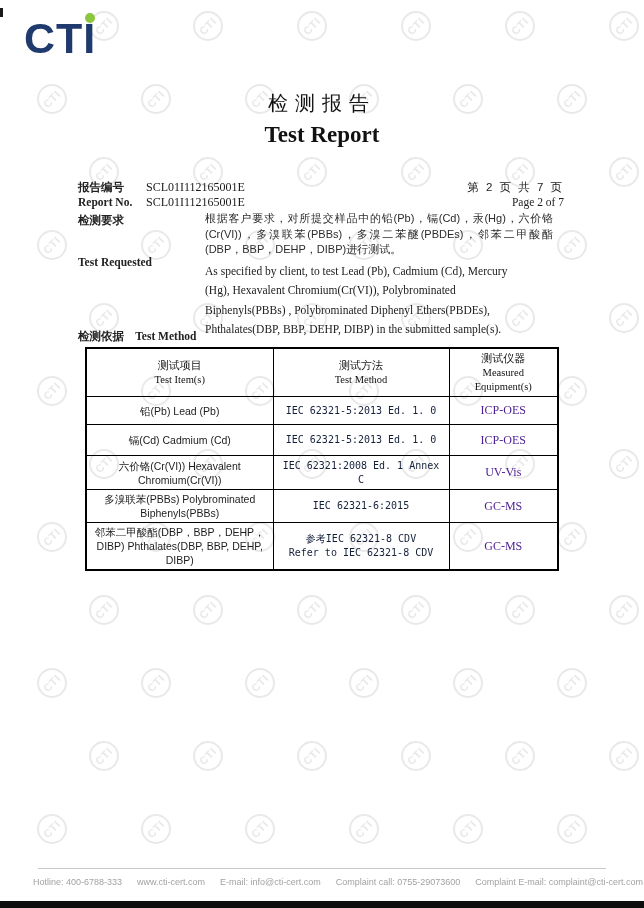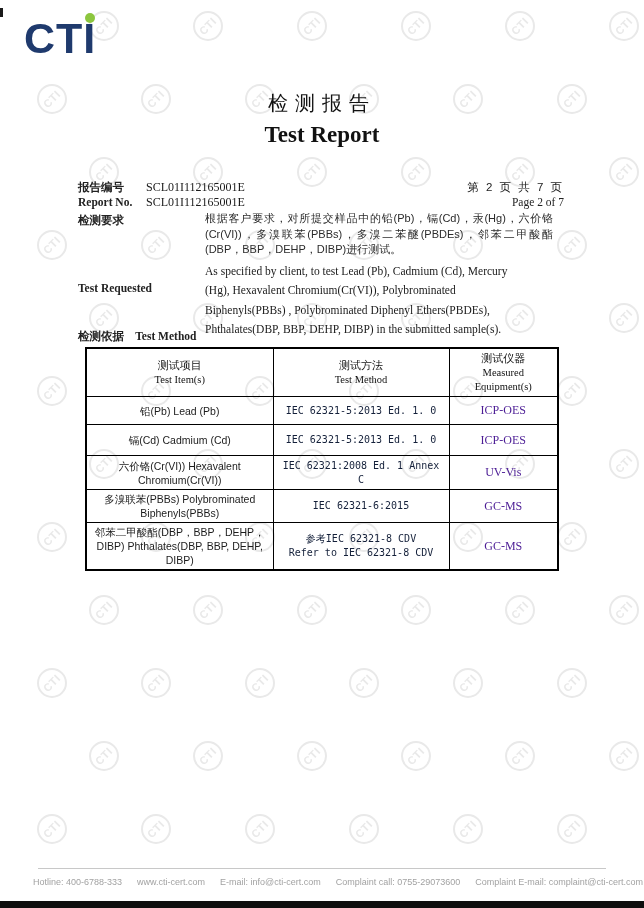--- a/index.html
+++ b/index.html
@@ -27,21 +27,21 @@
   .serif{font-family:"Liberation Serif",serif;}
   .info-labels{position:absolute;left:78px;top:180px;font-size:11.5px;line-height:15px;font-weight:bold;}
   .info-values{position:absolute;left:146px;top:180px;font-family:"Liberation Serif",serif;
                font-size:12px;line-height:15px;color:#1a1a1a;}
   .page-info{position:absolute;right:80px;top:180px;text-align:right;font-size:11.5px;line-height:15px;}
   .page-info .cn{letter-spacing:2px;}
   .page-info .en{font-family:"Liberation Serif",serif;letter-spacing:0;}
   
   .tr-label-cn{position:absolute;left:78px;top:213px;font-size:11.5px;font-weight:bold;}
   .tr-label-en{position:absolute;left:78px;top:256px;font-family:"Liberation Serif",serif;
-               font-size:11.5px;font-weight:bold;margin-top:26px;}
+               font-size:11.5px;font-weight:bold;}
   .tr-content{position:absolute;left:205px;top:211px;width:352px;}
   .tr-cn{margin:0;width:348px;font-size:11px;line-height:15.5px;text-align:justify;color:#2b2b2b;}
   .tr-en{margin:4px 12px 0 0;width:310px;font-family:"Liberation Serif",serif;
          font-size:11.5px;line-height:19.5px;color:#1a1a1a;}
   
   .tm-heading{position:absolute;left:78px;top:329px;font-size:11.5px;font-weight:bold;}
   .tm-heading .en{font-family:"Liberation Serif",serif;margin-left:8px;}
   
   .tm-table{position:absolute;left:85px;top:347px;border-collapse:collapse;table-layout:fixed;
             width:472px;border:2px solid #000;}

